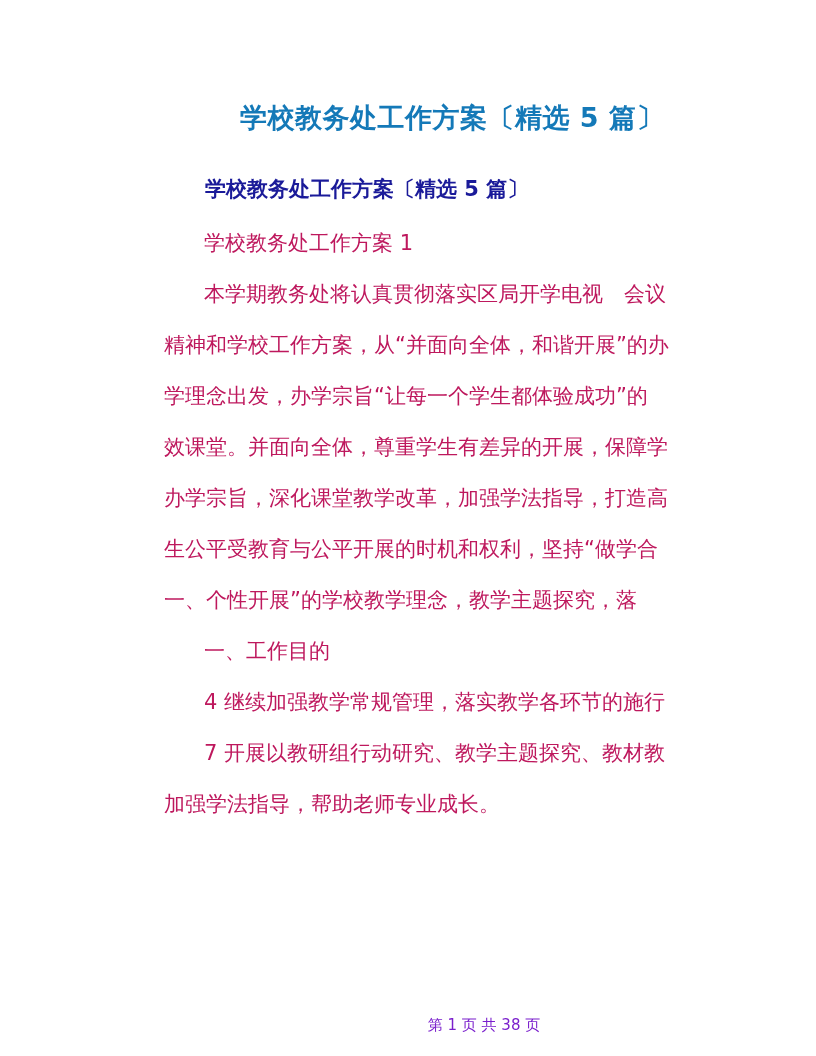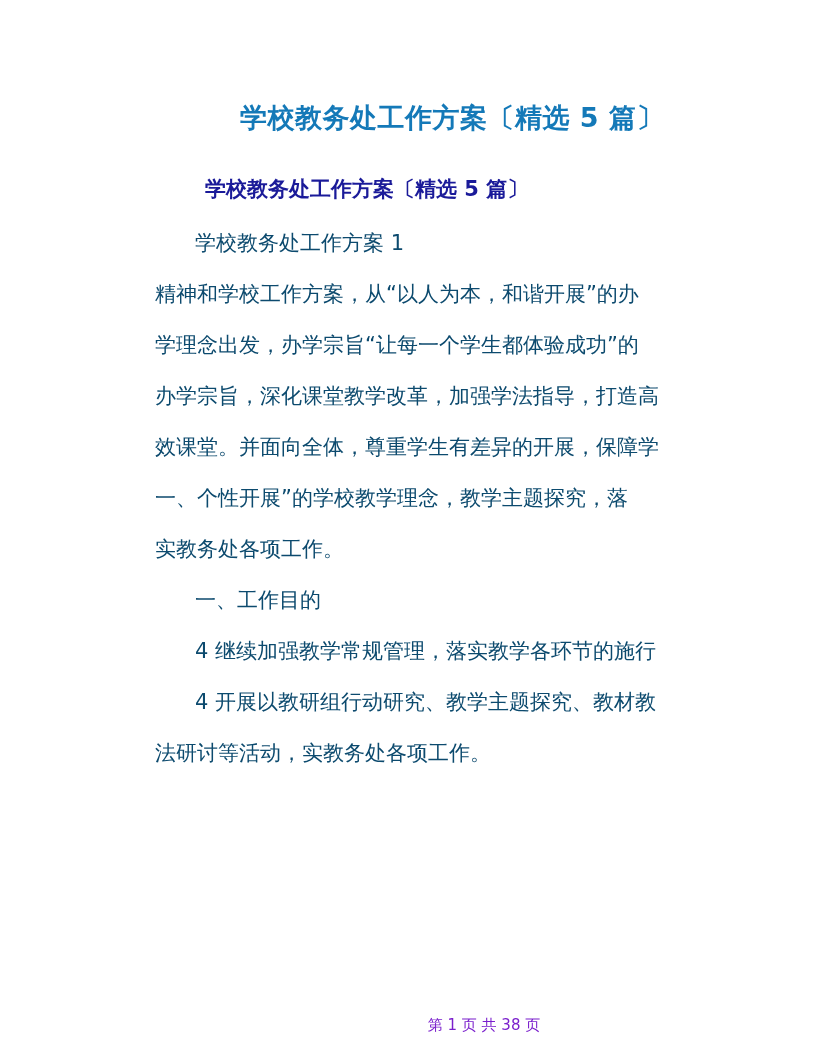--- a/index.html
+++ b/index.html
@@ -38,25 +38,25 @@
       position: absolute;
       left: 161px;
       top: 173px;
       font-size: 21px;
       font-weight: bold;
       color: #1a1a99;
       line-height: 32px;
     }
     .body-text {
       position: absolute;
-      left: 111px;
+      left: 120px;
       width: 575px;
       font-size: 21px;
       line-height: 51px;
-      color: #0c4a6e;
+      color: #be185d;
     }
     .line {
       display: block;
       white-space: nowrap;
       height: 51px;
     }
     .indent { padding-left: 40px; }
     .section-heading {
       font-weight: normal;
     }
@@ -77,30 +77,31 @@
 
 <div class="page">
 
   <div class="doc-title">学校教务处工作方案〔精选 5 篇〕</div>
 
   <div class="sub-heading">学校教务处工作方案〔精选 5 篇〕</div>
 
   <div class="body-text" style="top: 218px;">
     <span class="line indent">学校教务处工作方案 1</span>
 
-    <span class="line">精神和学校工作方案，从“以人为本，和谐开展”的办</span>
+    <span class="line indent">本学期教务处将认真贯彻落实区局开学电视　会议</span>
+    <span class="line">精神和学校工作方案，从“并面向全体，和谐开展”的办</span>
     <span class="line">学理念出发，办学宗旨“让每一个学生都体验成功”的</span>
+    <span class="line">效课堂。并面向全体，尊重学生有差异的开展，保障学</span>
     <span class="line">办学宗旨，深化课堂教学改革，加强学法指导，打造高</span>
-    <span class="line">效课堂。并面向全体，尊重学生有差异的开展，保障学</span>
+    <span class="line">生公平受教育与公平开展的时机和权利，坚持“做学合</span>
     <span class="line">一、个性开展”的学校教学理念，教学主题探究，落</span>
-    <span class="line">实教务处各项工作。</span>
 
     <span class="line indent section-heading">一、工作目的</span>
 
     <span class="line indent">4 继续加强教学常规管理，落实教学各环节的施行</span>
 
-    <span class="line indent">4 开展以教研组行动研究、教学主题探究、教材教</span>
-    <span class="line">法研讨等活动，实教务处各项工作。</span>
+    <span class="line indent">7 开展以教研组行动研究、教学主题探究、教材教</span>
+    <span class="line">加强学法指导，帮助老师专业成长。</span>
   </div>
 
   <div class="footer">第 1 页 共 38 页</div>
 
 </div>
 
 </body></html>

